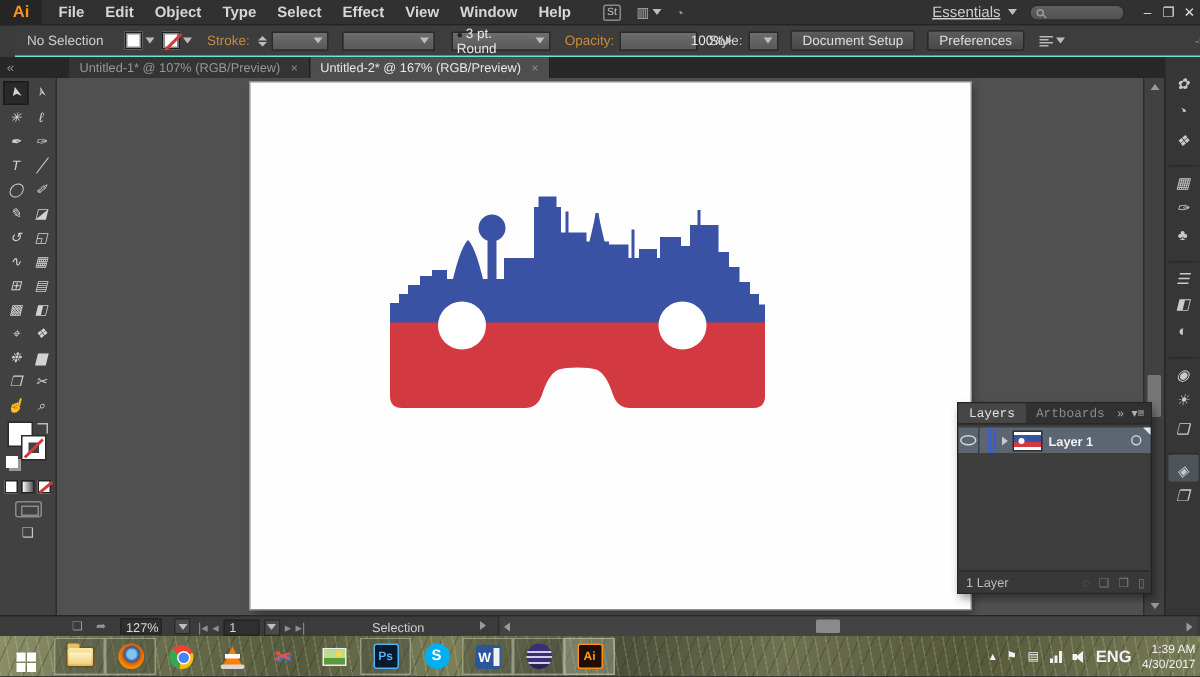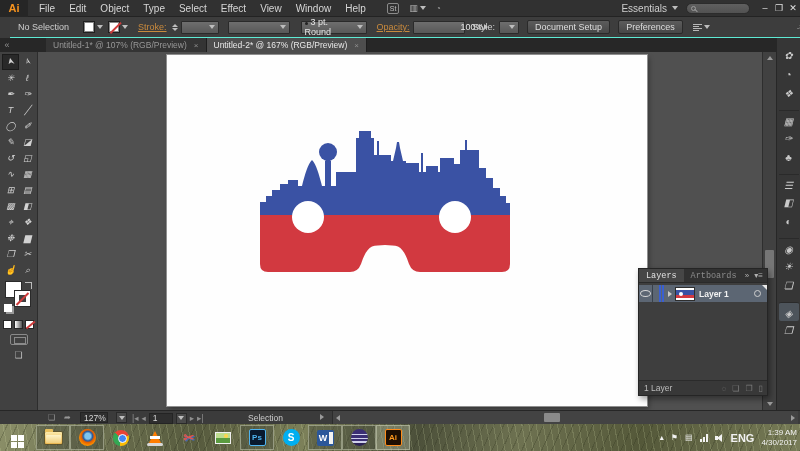--- a/index.html
+++ b/index.html
@@ -5,42 +5,42 @@
   html,body{margin:0;padding:0;background:#222;}
   *{box-sizing:border-box;}
   .screen{position:relative;width:800px;height:451px;overflow:hidden;
     font-family:"Liberation Sans",sans-serif;background:#3b3b3b;color:#ddd;-webkit-font-smoothing:antialiased;}
 
   
   .menubar{position:absolute;left:0;top:0;width:800px;height:17px;background:#313131;
     display:flex;align-items:center;font-size:10px;color:#d6d6d6;border-bottom:1px solid #232323;}
   .ai-logo{width:28px;height:17px;background:#262626;color:#f7931e;font-weight:bold;font-size:11px;
     display:flex;align-items:center;justify-content:center;}
-  .menus{display:flex;height:17px;align-items:center;margin-left:4px;}
+  .menus{display:flex;height:17px;align-items:center;margin-left:4px;font-weight:bold;}
   .menu-item{padding:0 7px;line-height:17px;cursor:default;}
   .mb-icons{display:flex;align-items:center;margin-left:14px;gap:10px;color:#9d9d9d;}
   .mb-ic{font-size:8px;display:inline-flex;align-items:center;}
   .stock-badge{border:1px solid #8a8a8a;border-radius:2px;padding:0 2px;font-size:7px;line-height:9px;color:#c0c0c0;}
   .arrange{display:inline-flex;align-items:center;gap:2px;font-size:9px;color:#b5b5b5;}
   .cd{width:0;height:0;border-left:3px solid transparent;border-right:3px solid transparent;border-top:4px solid #bdbdbd;display:inline-block;}
   .cr{width:0;height:0;border-top:3px solid transparent;border-bottom:3px solid transparent;border-left:4px solid #bdbdbd;display:inline-block;}
   .mb-right{margin-left:auto;display:flex;align-items:center;gap:8px;}
-  .workspace{display:inline-flex;align-items:center;gap:5px;color:#cfcfcf;}
+  .workspace{display:inline-flex;align-items:center;gap:5px;color:#cfcfcf;text-decoration:underline;}
   .searchbox{width:64px;height:11px;background:linear-gradient(#5f5f5f,#525252);border:1px solid #2c2c2c;border-radius:6px;
     display:inline-flex;align-items:center;padding-left:4px;}
   .mag{width:5px;height:5px;border:1px solid #9a9a9a;border-radius:50%;position:relative;display:inline-block;}
   .mag::after{content:"";position:absolute;width:4px;height:1px;background:#9a9a9a;transform:rotate(45deg);right:-3px;bottom:-1px;}
   .winbtns{display:flex;}
   .winbtn{width:14px;text-align:center;font-size:9px;color:#e2e2e2;line-height:17px;}
 
   
   .optionsbar{position:absolute;left:10px;top:17px;width:800px;height:21px;background:#3d3d3d;border-bottom:1px solid #5eead4;
     display:flex;align-items:center;font-size:9px;color:#cfcfcf;}
   .ob-label{margin-left:8px;}
-  .ob-link{color:#c98a3d;text-decoration:underline;margin-left:10px;}
+  .ob-link{color:#c98a3d;margin-left:10px;}
   .swatch{width:12px;height:12px;background:#fff;border:1px solid #1f1f1f;box-shadow:inset 0 0 0 1px #888;display:inline-block;position:relative;}
   .swatch.fill{margin-left:14px;}
   .swatch.stroke{margin-left:5px;}
   .swatch.stroke::after{content:"";position:absolute;left:-1px;top:4.5px;width:15px;height:1.5px;background:#cf3b3b;transform:rotate(-45deg);}
   .sw-caret{margin-left:2px;}
   .stepper{display:inline-flex;flex-direction:column;gap:1px;margin-left:5px;}
   .stepper i{width:0;height:0;border-left:3px solid transparent;border-right:3px solid transparent;display:block;}
   .stepper .up{border-bottom:3px solid #bdbdbd;}
   .stepper .dn{border-top:3px solid #bdbdbd;}
   .combo{height:13px;background:linear-gradient(#6e6e6e,#585858);border:1px solid #2a2a2a;border-radius:1px;

